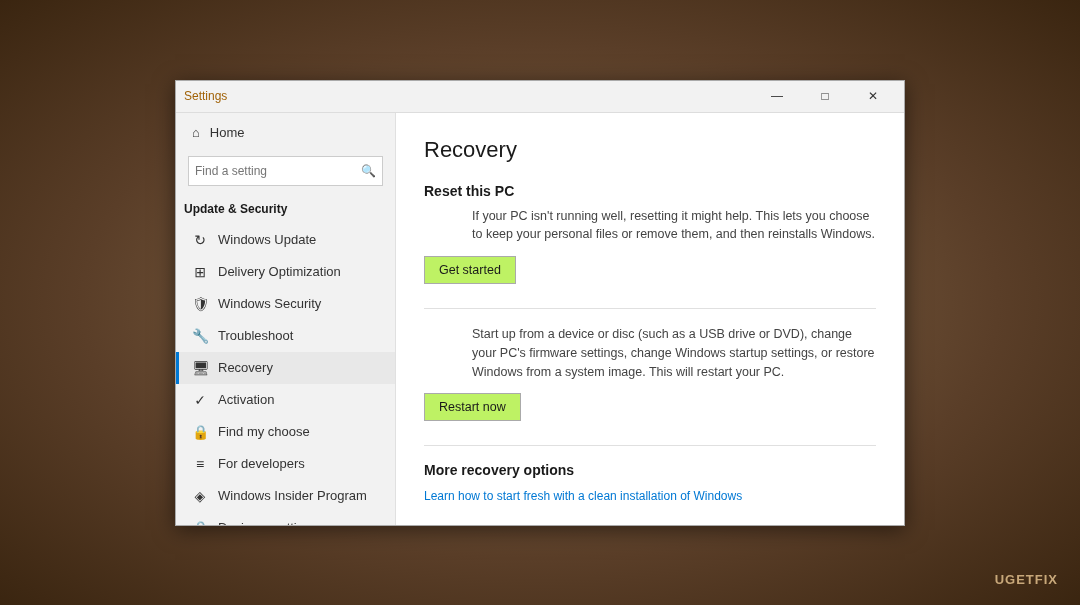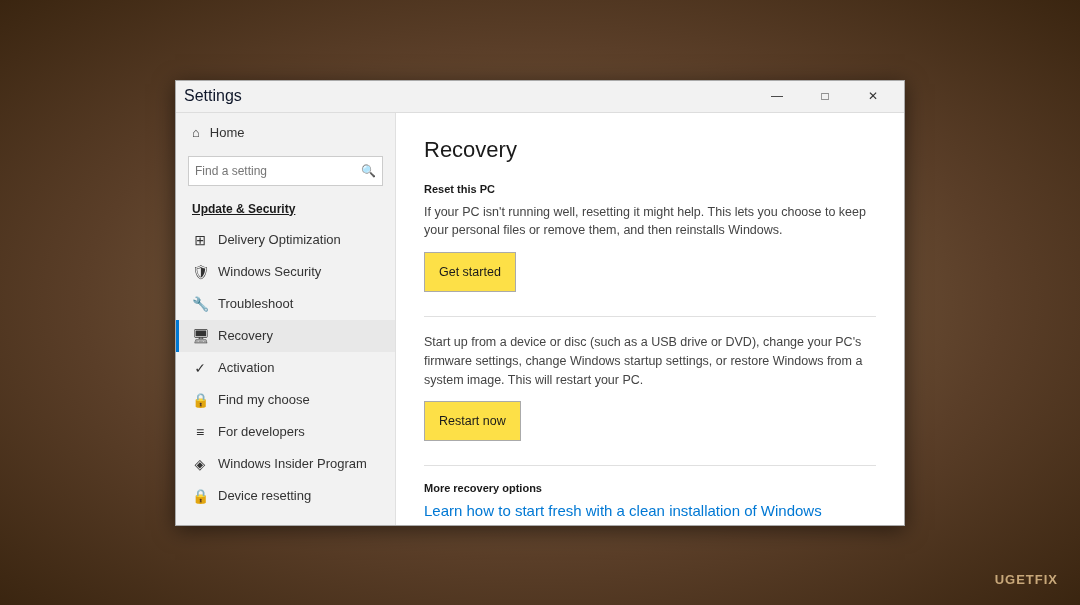--- a/index.html
+++ b/index.html
@@ -21,22 +21,22 @@
     .title-bar {
       background: #f2f2f2;
       height: 32px;
       display: flex;
       align-items: center;
       padding: 0 8px;
       justify-content: space-between;
       border-bottom: 1px solid #ddd;
     }
     .title-bar-title {
-      font-size: 16px;
-      color: #0f172a;
+      font-size: 12px;
+      color: #a16207;
     }
     .title-bar-controls {
       display: flex;
       gap: 2px;
     }
     .title-bar-btn {
       width: 46px;
       height: 32px;
       border: none;
       background: transparent;
@@ -86,23 +86,22 @@
     }
     .search-icon-btn {
       color: #888;
       font-size: 12px;
       cursor: pointer;
     }
     .sidebar-section-title {
       font-size: 12px;
       font-weight: 700;
       color: #1a1a1a;
-      padding: 6px 16px 6px 16px;
+      padding: 6px 16px 6px 8px;
       margin-bottom: 2px;
-      text-decoration: underline;
     }
     .sidebar-item {
       display: flex;
       align-items: center;
       gap: 10px;
       padding: 8px 16px;
       cursor: pointer;
       font-size: 13px;
       color: #333;
     }
@@ -123,49 +122,50 @@
       padding: 24px 28px;
       overflow-y: auto;
     }
     .page-title {
       font-size: 22px;
       font-weight: 300;
       color: #1a1a1a;
       margin-bottom: 20px;
     }
     .section-title {
-      font-size: 11px;
+      font-size: 14px;
       font-weight: 600;
       color: #1a1a1a;
       margin-bottom: 8px;
     }
     .section-text {
       font-size: 12.5px;
       color: #444;
       line-height: 1.5;
       margin-bottom: 12px;
       max-width: 480px;
+      margin-left: 48px;
     }
     .btn {
       border: 1px solid #aaa;
-      background: #fde047;
-      padding: 12px 14px;
+      background: #bef264;
+      padding: 6px 14px;
       font-size: 12.5px;
       cursor: pointer;
       color: #1a1a1a;
       margin-bottom: 16px;
     }
     .divider {
       border: none;
       border-top: 1px solid #e0e0e0;
       margin: 8px 0 16px 0;
     }
     .link {
       color: #0078d4;
-      font-size: 15px;
+      font-size: 12px;
       cursor: pointer;
       text-decoration: none;
       margin-bottom: 16px;
       display: inline-block;
     }
     .watermark {
       position: absolute;
       bottom: 18px;
       right: 22px;
       color: #c8a87a;
@@ -198,20 +198,24 @@
         <span class="icon ic-home"></span>
         <span>Home</span>
       </div>
       <div class="search-box">
         <input type="text" placeholder="Find a setting" style="">
         <span class="search-icon-btn">🔍</span>
       </div>
       <div class="sidebar-section-title">Update &amp; Security</div>
 
       <div class="sidebar-item">
+        <span class="icon ic-update"></span>
+        <span>Windows Update</span>
+      </div>
+      <div class="sidebar-item">
         <span class="icon">⊞</span>
         <span>Delivery Optimization</span>
       </div>
       <div class="sidebar-item">
         <span class="icon">🛡</span>
         <span>Windows Security</span>
       </div>
       <div class="sidebar-item">
         <span class="icon">🔧</span>
         <span>Troubleshoot</span>

